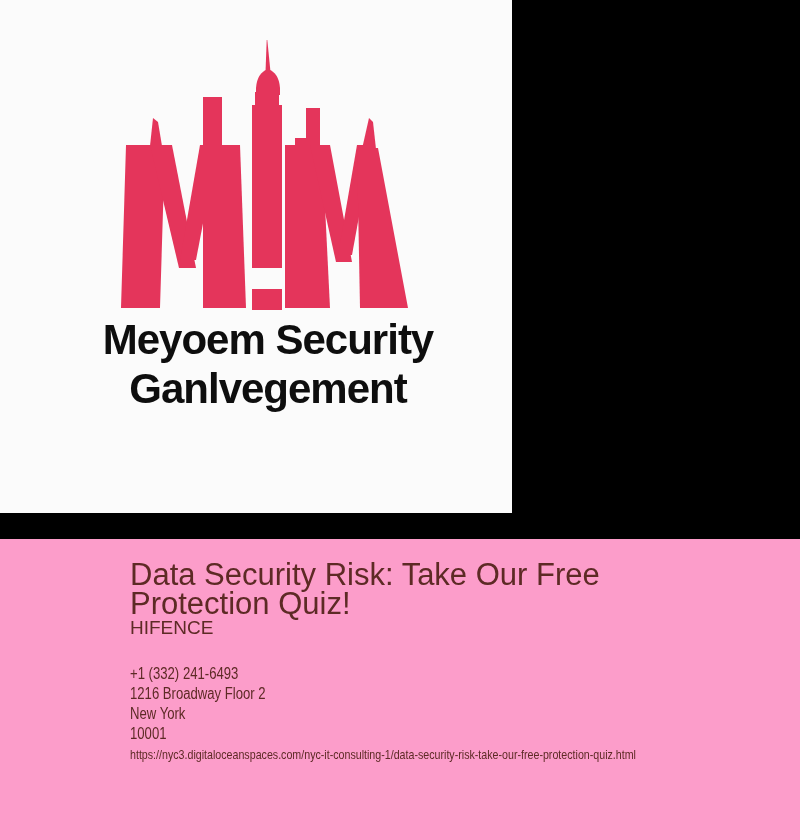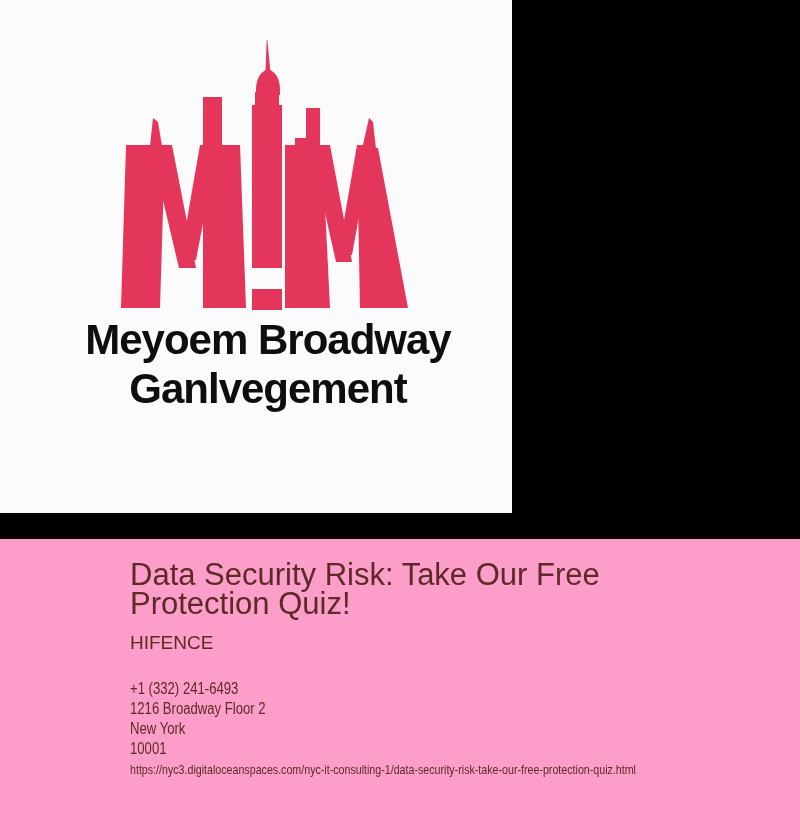--- a/index.html
+++ b/index.html
@@ -41,21 +41,20 @@
     width: 800px; height: 301px;
     background: var(--pink-bg, #fc9dca);
     color: var(--text-maroon, #5d2a25);
     padding: 21px 40px 16px 130px;
   }
   .quiz-title {
     font-size: 31px; line-height: 29px;
     white-space: pre-line;
   }
   .company {
-    margin-top: 15px;
     font-size: 19px; line-height: 20px;
   }
   .contact {
     margin-top: 26px;
     font-size: 16px; line-height: 20px;
     transform: scaleX(0.82); transform-origin: 0 0;
   }
   .quiz-url {
     margin-top: 3px;
     font-size: 13px; line-height: 16px;
@@ -94,21 +93,21 @@
           <polygon points="285,308 285,145 322,145 330,308"></polygon>
           <polygon points="306,108 320,108 320,152 306,152"></polygon>
           <polygon points="295,138 306,138 306,152 295,152"></polygon>
           <polygon points="310,145 330,145 352,262 336,262"></polygon>
           <polygon points="338,255 352,255 372,145 357,145"></polygon>
           <polygon points="360,308 357,148 378,148 408,308"></polygon>
           <polygon points="362,149 369,118 373,122 376,149"></polygon>
         </g>
       </svg>
 
-      <div class="brand">Meyoem Broadway
+      <div class="brand">Meyoem Security
 Ganlvegement</div>
     </div>
   </div>
 
   <div class="pink-card">
     <div class="quiz-title">Data Security Risk: Take Our Free
 Protection Quiz!</div>
 
     <div class="company">HIFENCE</div>
 

